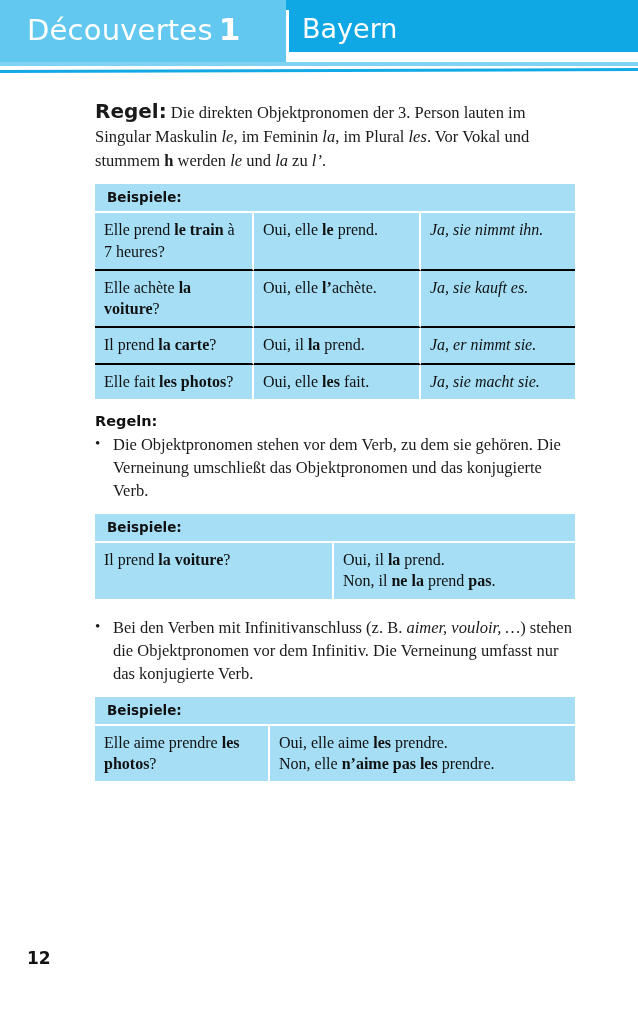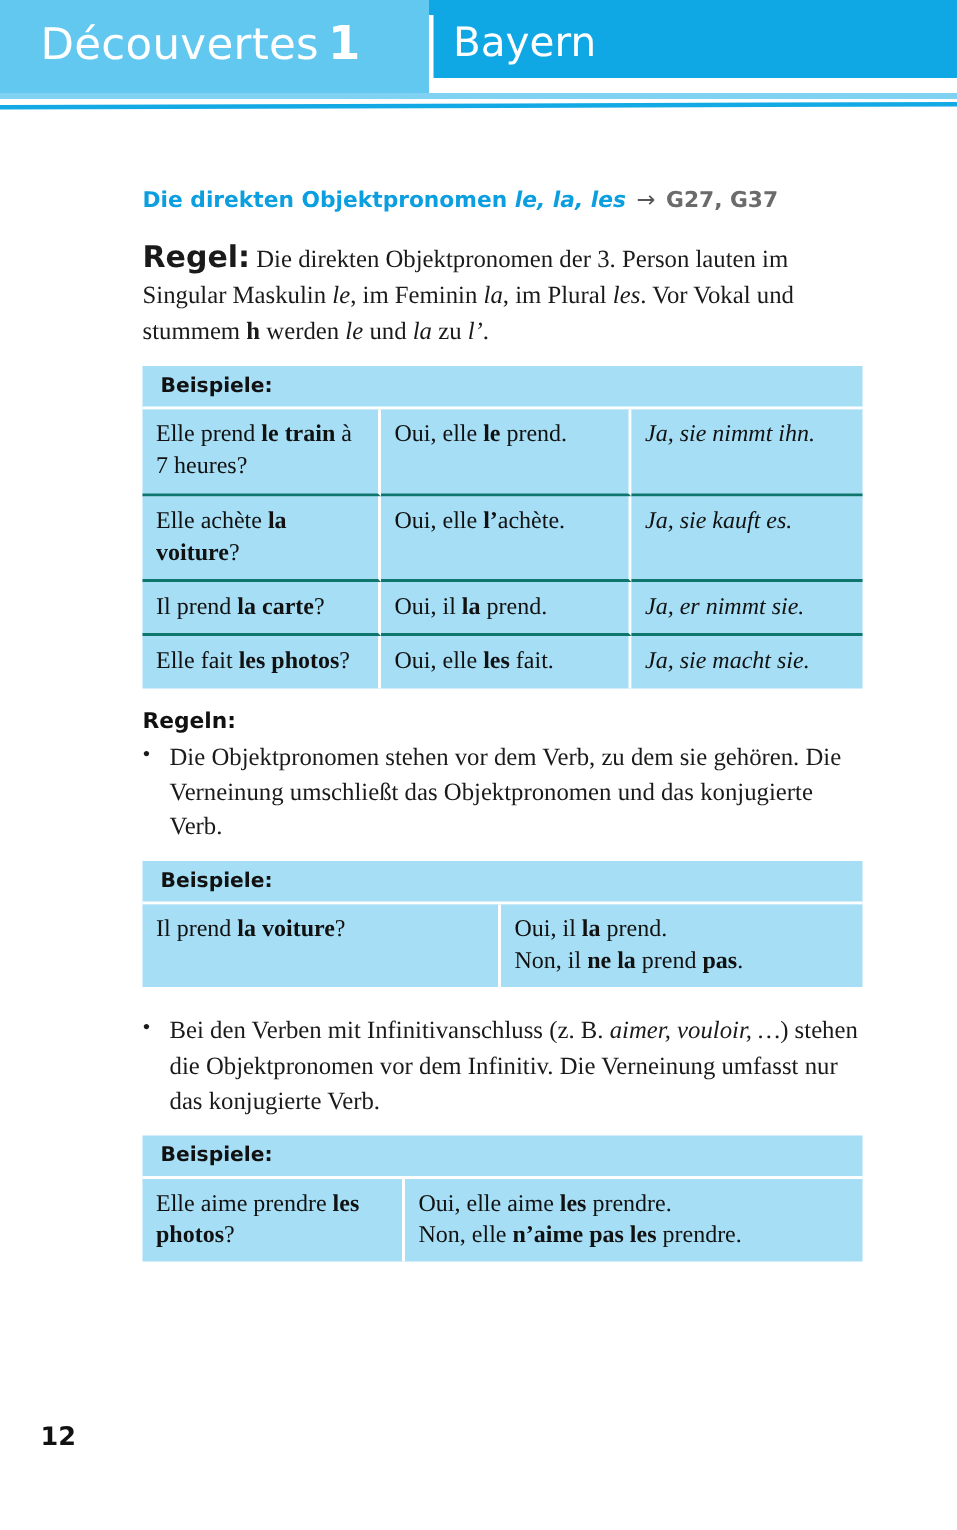--- a/index.html
+++ b/index.html
@@ -140,21 +140,21 @@
     border-bottom: 2px solid #ffffff;
   }
   .ex-table td.cell {
     background: #a5def5;
     font-family: "Liberation Serif", serif;
     font-size: 16px;
     line-height: 1.33;
     color: #111111;
     padding: 6px 9px 7px 9px;
     vertical-align: top;
-    border-bottom: 2px solid #0f766e;
+    border-bottom: 2px solid #000000;
     border-right: 2px solid #ffffff;
   }
   .ex-table td.cell.last { border-right: none; }
   .ex-table tr.lastrow td.cell { border-bottom: none; }
   .ex-table td.cell b { font-weight: bold; }
   .ex-table td.cell .german { font-style: italic; }
 
   .t1 col.c1 { width: 159px; }
   .t1 col.c2 { width: 167px; }
   .t1 col.c3 { width: 154px; }
@@ -212,26 +212,20 @@
     <div class="header-right">
       <div class="region-title">Bayern</div>
     </div>
     <div class="header-divider-white"></div>
   </div>
   <div class="rule-thick"></div>
   <div class="rule-thin"></div>
 
   <div class="content">
 
-    <div class="section-heading">
-      <span>Die direkten Objektpronomen</span>
-      <span class="it">le, la, les</span>
-      <span class="arrow">→</span>
-      <span class="gref">G27, G37</span>
-    </div>
 
     <div class="rule-para"><b>Regel:</b><span> Die direkten Objektpronomen der 3. Person lauten im Singular Maskulin </span><i>le</i><span>, im Feminin </span><i>la</i><span>, im Plural </span><i>les</i><span>. Vor Vokal und stummem </span><span class="bser">h</span><span> werden </span><i>le</i><span> und </span><i>la</i><span> zu </span><i>l’</i><span>.</span></div>
 
     <table class="ex-table t1">
       <colgroup>
           <col class="c1">
           <col class="c2">
           <col class="c3">
         </colgroup>
       <tbody>

